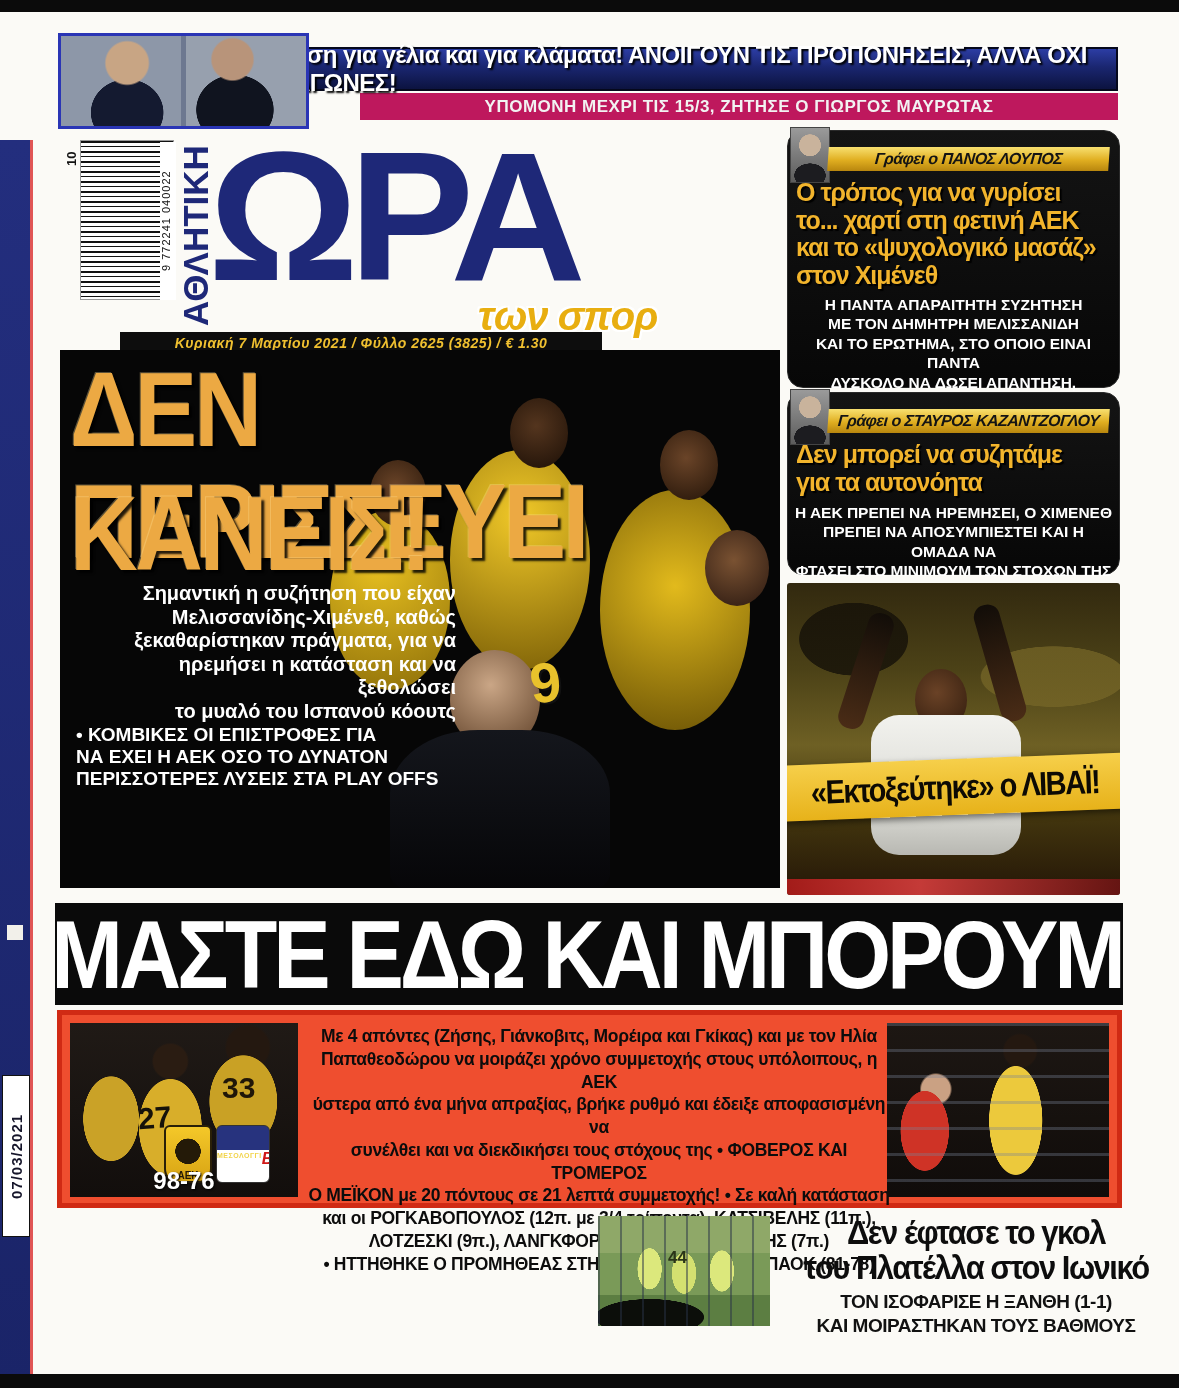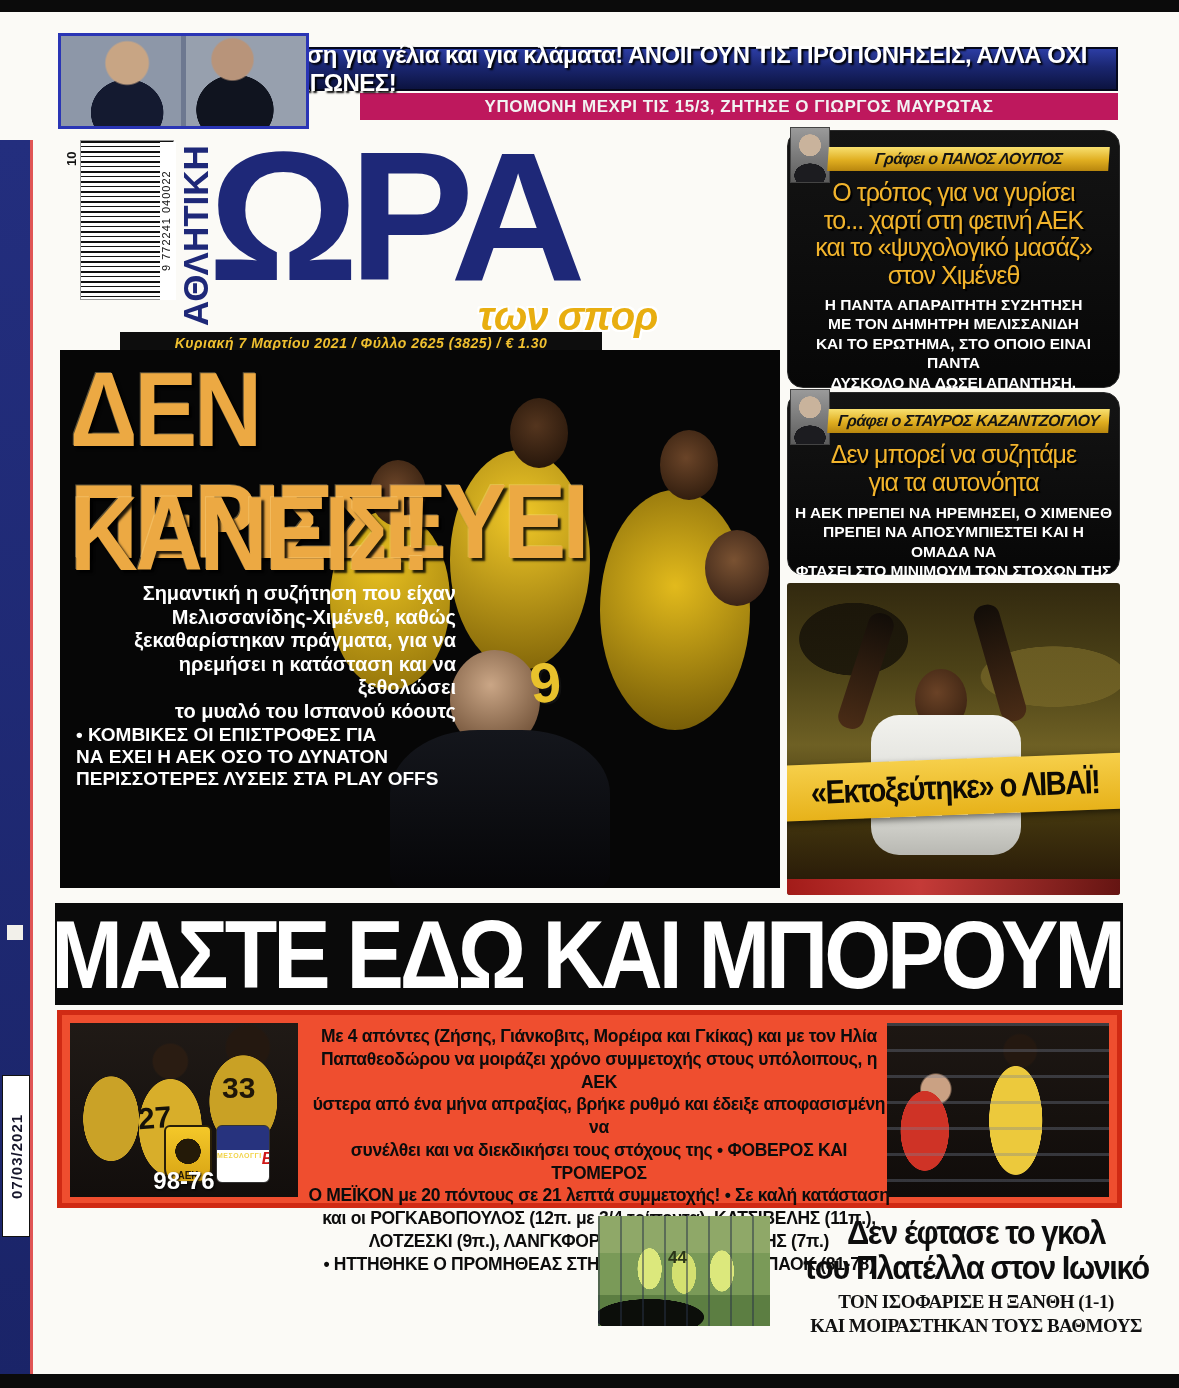--- a/index.html
+++ b/index.html
@@ -111,22 +111,22 @@
   }
   .byline-bar span{color:#141414;font-weight:bold;font-style:italic;font-size:16px;letter-spacing:-0.5px;}
   .byline-photo{
     position:absolute;left:2px;top:-4px;width:38px;height:54px;border:1px solid #444;
     background:
       radial-gradient(circle at 50% 32%, #c9b39c 0 26%, rgba(0,0,0,0) 27%),
       radial-gradient(ellipse 26px 20px at 50% 88%, #1c1c20 0 60%, rgba(0,0,0,0) 61%),
       linear-gradient(180deg,#9a9a9a,#5c5c5c);
   }
   .card-headline{
-    position:absolute;left:8px;right:8px;top:48px;text-align:center;
-    color:#f2b42c;font-weight:normal;font-size:25px;line-height:1.1;letter-spacing:-1px;
+    position:absolute;left:8px;right:8px;top:48px;text-align:left;
+    color:#f2b42c;font-weight:bold;font-size:25px;line-height:1.1;letter-spacing:-1px;
     text-shadow:2px 2px 1px #000;
   }
   .card-body{
     position:absolute;left:6px;right:6px;text-align:center;
     color:#fff;font-weight:bold;font-size:15.5px;line-height:1.25;
   }
   .card1 .card-body{top:164px;}
   .card2 .card-body{top:110px;}
 
   
@@ -275,21 +275,21 @@
       linear-gradient(180deg,#8fa868 0 34%,#7a9a58 34% 72%,#5c7e42 72% 100%);
   }
   .ion-44{position:absolute;left:668px;top:1248px;color:#2a3418;font-weight:bold;font-size:17px;z-index:2;}
   .ion-headline{
     left:778px;top:1216px;width:396px;text-align:center;
     color:#0d0d0d;font-weight:bold;font-size:31px;line-height:1.02;letter-spacing:-1.5px;
     transform:scaleY(1.08);transform-origin:top center;
   }
   .ion-body{
     left:778px;top:1290px;width:396px;text-align:center;
-    color:#111;font-weight:bold;font-size:19px;line-height:1.25;letter-spacing:-0.5px;font-family:Liberation Serif, serif;
+    color:#111;font-weight:bold;font-size:19px;line-height:1.25;letter-spacing:-0.5px;
   }
 </style>
 </head>
 <body>
 
 <div id="page">
 
   <div class="abs top-bar"></div>
   <div class="abs spine"></div>
   <div class="abs spine-red"></div>

